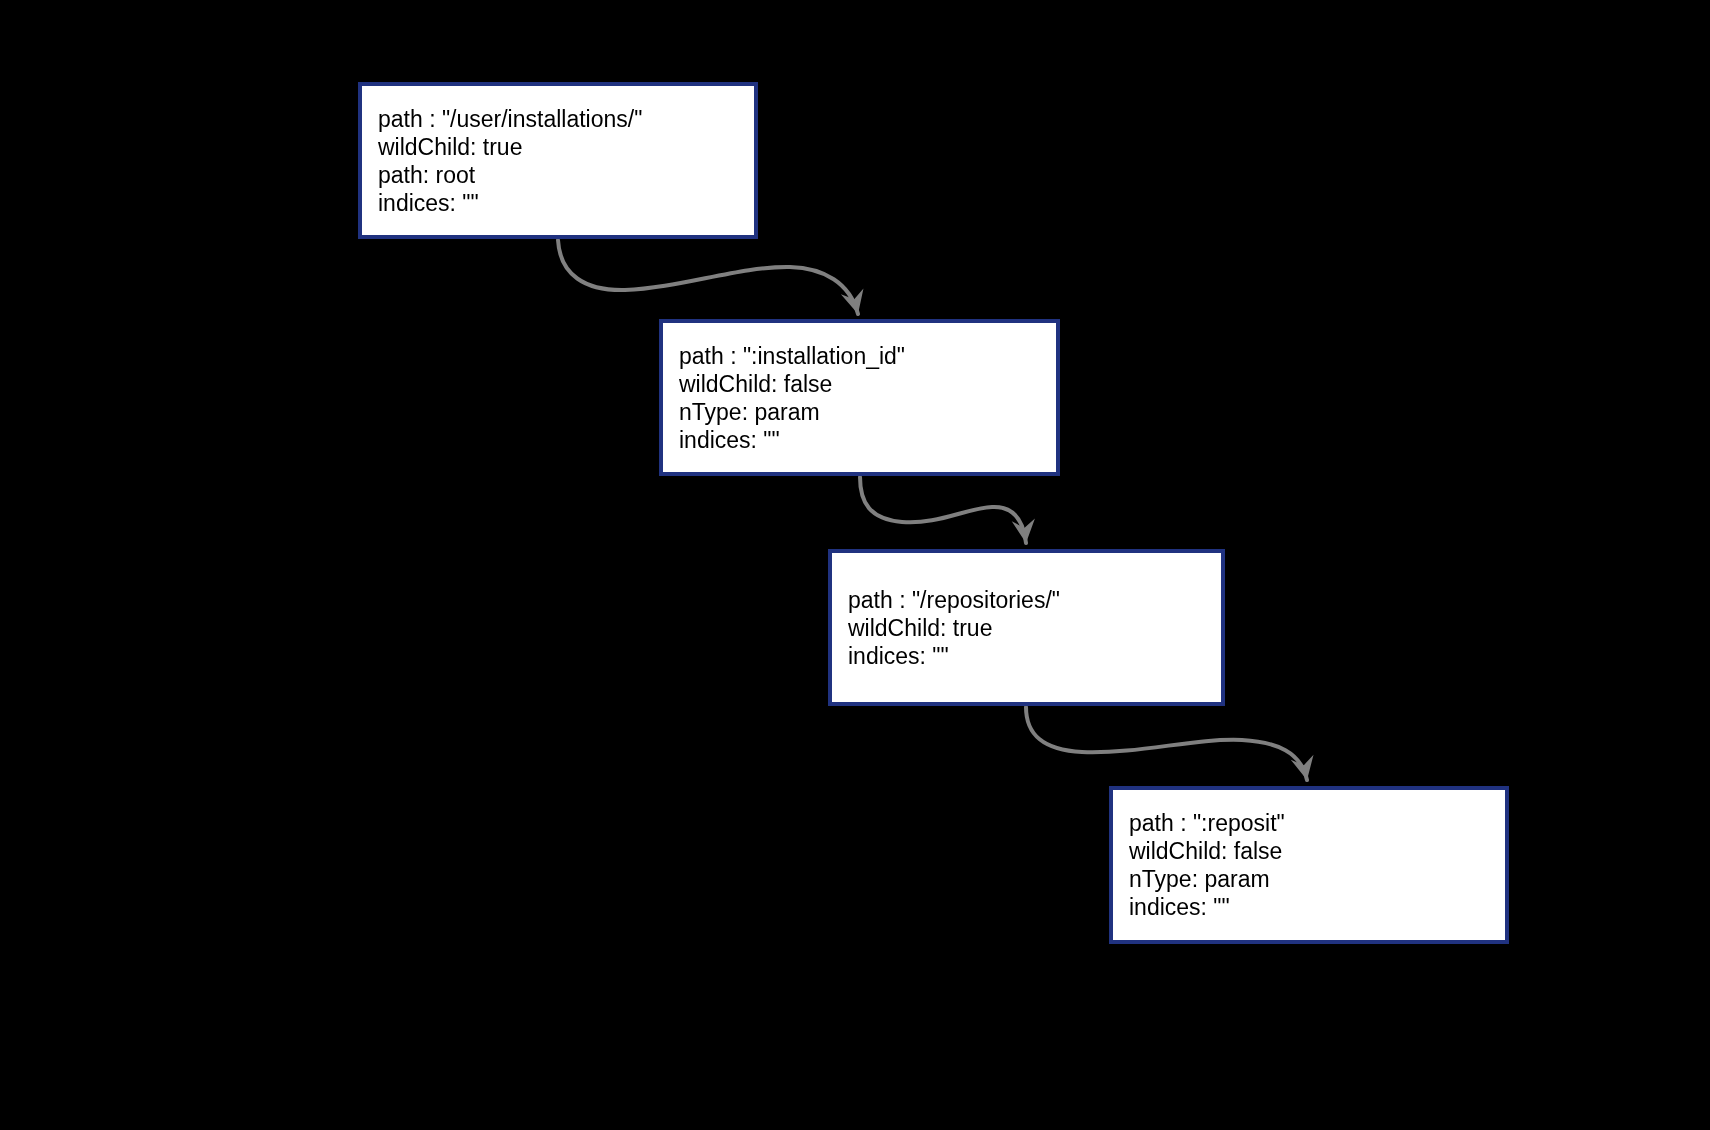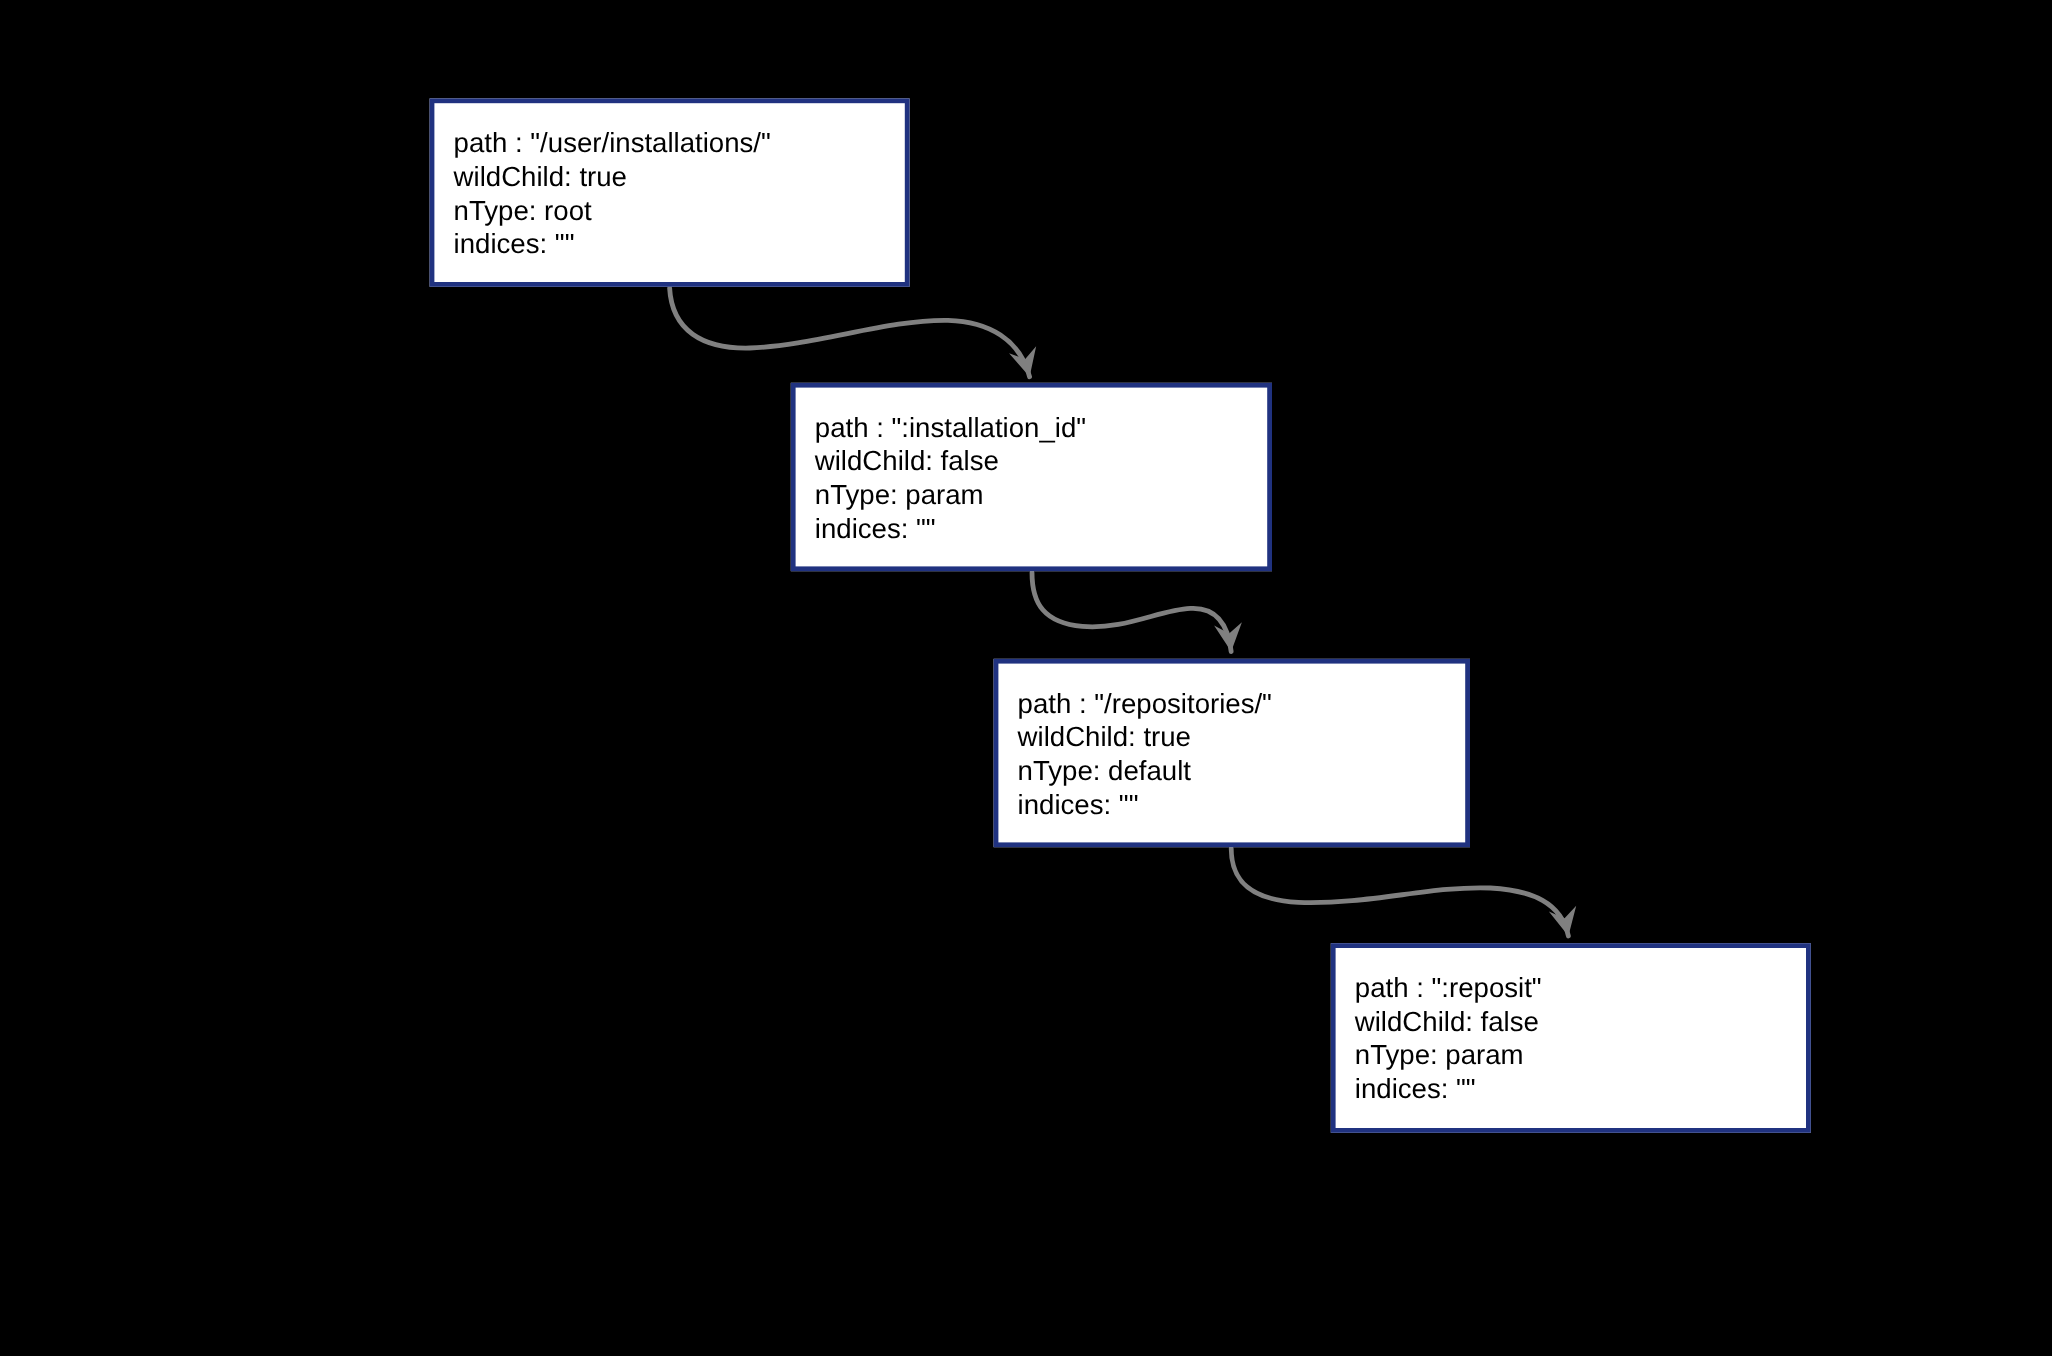--- a/index.html
+++ b/index.html
@@ -56,35 +56,34 @@
       </marker>
     </defs>
     <path class="edge" d="M558,240 C560,275 585,291 625,290 C680,288 740,266 790,267 C824,268 850,283 858,314" marker-end="url(#arrowhead)" stroke="#808080"></path>
     <path class="edge" d="M860,477 C860,503 870,519 902,522 C937,525 967,508 992,507 C1011,506 1023,517 1026,543" marker-end="url(#arrowhead)" stroke="#808080"></path>
     <path class="edge" d="M1026,707 C1026,734 1042,750 1082,752 C1142,754 1192,738 1242,740 C1277,742 1301,752 1307,780" marker-end="url(#arrowhead)" stroke="#808080"></path>
   </svg>
 
   <div class="node" style="left:358px; top:82px; width:400px; height:157px;">
     <div class="field">path : "/user/installations/"</div>
     <div class="field">wildChild: true</div>
-    <div class="field">nType: root</div>
+    <div class="field">path: root</div>
     <div class="field">indices: ""</div>
   </div>
 
   <div class="node" style="left:659px; top:319px; width:401px; height:157px;">
     <div class="field">path : ":installation_id"</div>
     <div class="field">wildChild: false</div>
     <div class="field">nType: param</div>
     <div class="field">indices: ""</div>
   </div>
 
   <div class="node" style="left:828px; top:549px; width:397px; height:157px;">
     <div class="field">path : "/repositories/"</div>
     <div class="field">wildChild: true</div>
-    <div class="field">nType: default</div>
     <div class="field">indices: ""</div>
   </div>
 
   <div class="node" style="left:1109px; top:786px; width:400px; height:158px;">
     <div class="field">path : ":reposit"</div>
     <div class="field">wildChild: false</div>
     <div class="field">nType: param</div>
     <div class="field">indices: ""</div>
   </div>
 

